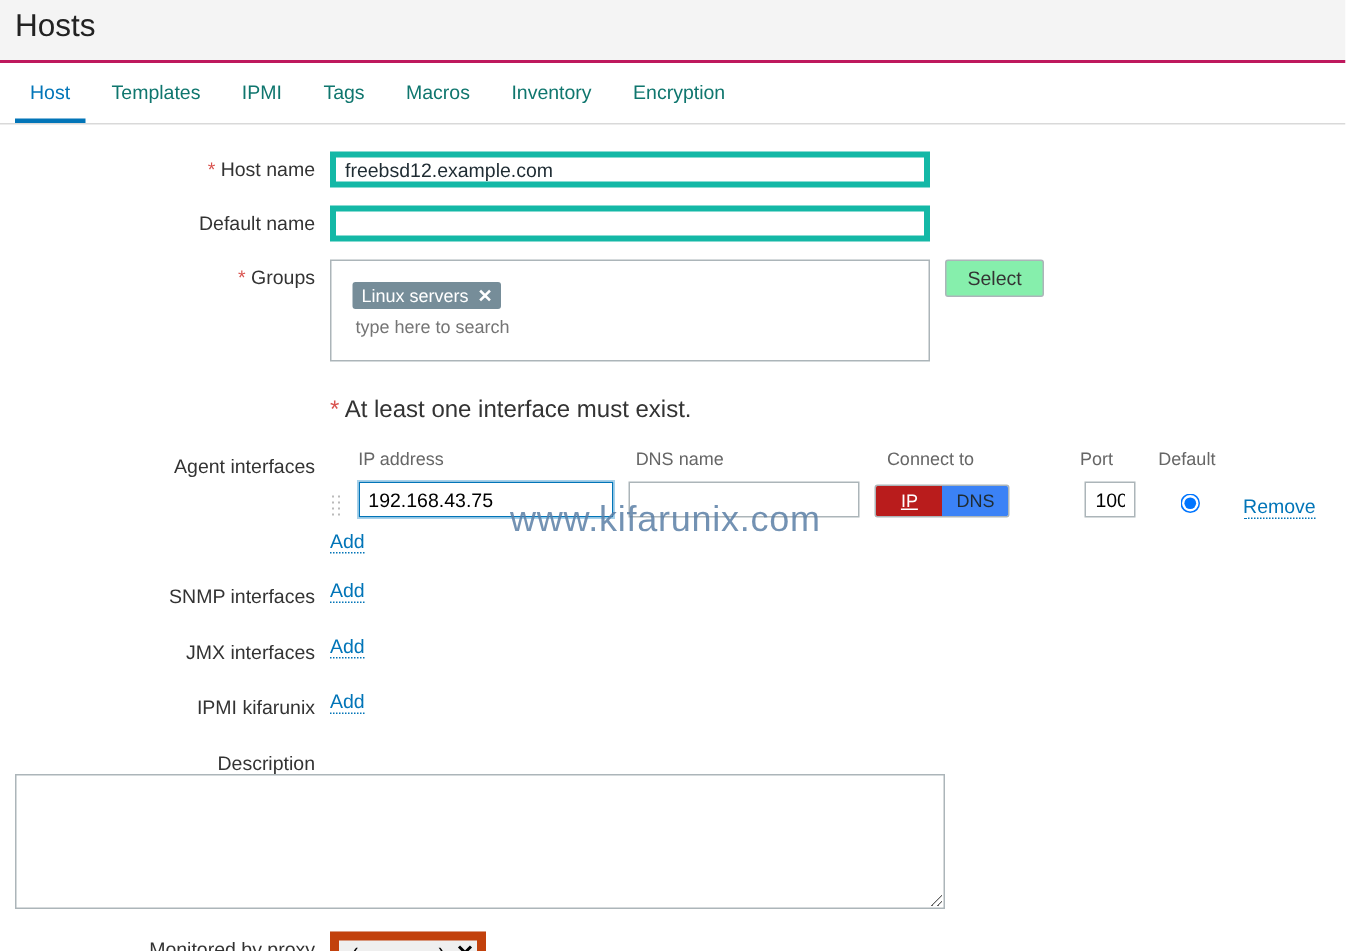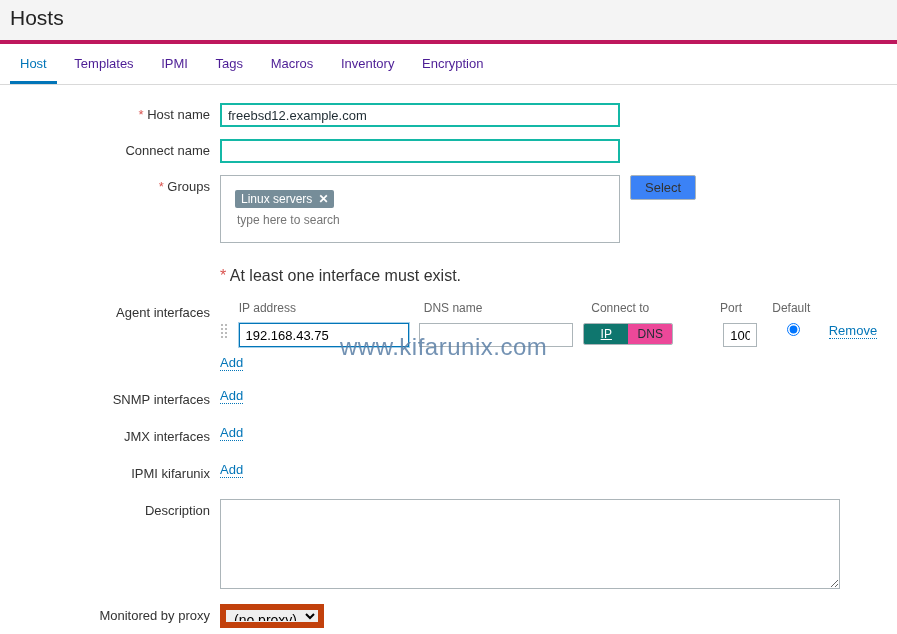--- a/index.html
+++ b/index.html
@@ -1,54 +1,54 @@
 <!DOCTYPE html>
 <html><head>
 <meta charset="utf-8">
 <style>
 * { box-sizing: border-box; margin: 0; padding: 0; }
 body { font-family: Arial, Helvetica, sans-serif; font-size: 13px; color: #1f2c33; background: #fff; }
-.header-bar { background: #f4f4f4; border-bottom: 4px solid #be185d; padding: 6px 10px 10px; }
+.header-bar { background: #f4f4f4; border-bottom: 2px solid #be185d; padding: 6px 10px 10px; }
 .page-title { font-size: 21px; font-weight: 400; color: #222; }
 .tabs { border-bottom: 1px solid #d9d9d9; padding: 0 10px; background:#fff; }
-.tab { display: inline-block; padding: 12px 10px 10px; font-size: 13px; color: #4c1d95; cursor: pointer; border-bottom: 3px solid transparent; margin-right: 4px; }
+.tab { display: inline-block; padding: 12px 10px 10px; font-size: 13px; color: #0f766e; cursor: pointer; border-bottom: 3px solid transparent; margin-right: 4px; }
 .tab.active { color: #0275b8; border-bottom-color: #0275b8; font-weight: 500; }
 .form-area { padding: 18px 10px 24px; }
 .row { display: flex; align-items: flex-start; margin-bottom: 12px; }
 .label-col { width: 210px; text-align: right; padding-right: 10px; padding-top: 4px; color: #333; font-size: 13px; }
 .req::before { content: "* "; color: #d9534f; }
 .field-col { flex: 1; max-width: 660px; }
 input[type=text], .text-input {
-  width: 400px; height: 24px; padding: 2px 6px; border: 2px solid #14b8a6;
+  width: 400px; height: 24px; padding: 2px 6px; border: 4px solid #14b8a6;
   font-size: 13px; color: #1f2c33; background: #fff;
 }
 .groups-box { width: 400px; min-height: 44px; border: 1px solid #acb5b9; padding: 12px; display:inline-block; vertical-align:top; }
 .tag-chip { display: inline-flex; align-items:center; background: #768d99; color: #fff; padding: 2px 6px; font-size: 12px; border-radius: 2px; margin: 2px; }
 .tag-x { margin-left: 6px; font-weight:bold; cursor:pointer; }
 .type-search { border:none; outline:none; font-size:12px; color:#888; padding:3px 4px; width: 250px; }
-.btn { display:inline-block; border: 1px solid #acb5b9; background:#3b82f6; color:#333; padding: 4px 14px; font-size:13px; cursor:pointer; border-radius:2px; }
+.btn { display:inline-block; border: 1px solid #acb5b9; background:#86efac; color:#333; padding: 4px 14px; font-size:13px; cursor:pointer; border-radius:2px; }
 .btn-primary { background:#0275b8; border-color:#0275b8; color:#fff; }
 .hint { font-size: 16px; color:#333; margin-top:24px; }
 .hint .req-star { color:#d9534f; }
 .iface-table { width: 100%; }
 .iface-head { display:flex; gap:10px; padding-bottom:4px; color:#666; font-size:12px; }
-.iface-row { display:flex; gap:10px; align-items:flex-start; margin-top:4px; }
+.iface-row { display:flex; gap:10px; align-items:flex-end; margin-top:4px; }
 .col-handle { width:10px; display:flex; align-items:center; }
 .drag-dots { width:8px; height:16px; background-image: radial-gradient(#bbb 1px, transparent 1px); background-size: 4px 4px; }
 .col-ip { width:200px; }
 .col-dns { width:180px; }
 .col-connect { width:90px; }
 .col-port { width:80px;padding-left:40px; }
 .col-default { width:60px; text-align:center; }
 .col-action { width:60px; }
 .iface-input { width:100%; height:24px; padding:2px 6px; border:1px solid #acb5b9; font-size:13px; }
 .iface-input.hl { border-color:#0275b8; outline:1px solid #a7d1ea; }
 .seg { display:flex; border:1px solid #acb5b9; border-radius:2px; overflow:hidden; width:90px; }
-.seg-btn { flex:1; text-align:center; padding:3px 0; font-size:12px; cursor:pointer; background:#ec4899; }
-.seg-btn.active { background:#0f766e; color:#fff;text-decoration:underline; }
+.seg-btn { flex:1; text-align:center; padding:3px 0; font-size:12px; cursor:pointer; background:#3b82f6; }
+.seg-btn.active { background:#b91c1c; color:#fff;text-decoration:underline; }
 .link { color:#0275b8; text-decoration:none; cursor:pointer; font-size:13px; border-bottom:1px dotted #0275b8; }
 .add-row { margin-top:8px; }
 textarea.desc { width: 620px; height: 90px; border:1px solid #acb5b9; padding:4px; font-family:inherit; font-size:13px; resize:both; }
 select.proxy { height:24px; border:6px solid #c2410c; font-size:14px; padding:1px 4px; }
 .btn-row { margin-left: 220px; margin-top: 14px; }
 .btn-row .btn { margin-right: 10px; }
 .watermark { position:absolute; left:340px; top:333px; font-family: Liberation Sans, sans-serif; font-size:24px; color:#5b7fa6; opacity:0.85; pointer-events:none; letter-spacing:0.5px; }
 .field-with-btn { display:flex; align-items:flex-start; gap:10px; }
 </style>
 </head>
@@ -71,21 +71,21 @@
 <div class="form-area">
 
   <div class="row">
     <div class="label-col req">Host name</div>
     <div class="field-col">
       <input type="text" class="text-input" value="freebsd12.example.com" style="">
     </div>
   </div>
 
   <div class="row">
-    <div class="label-col">Connect name</div>
+    <div class="label-col">Default name</div>
     <div class="field-col">
       <input type="text" class="text-input" value="" style="">
     </div>
   </div>
 
   <div class="row">
     <div class="label-col req">Groups</div>
     <div class="field-col">
       <div class="field-with-btn">
         <div class="groups-box">
@@ -143,21 +143,21 @@
   <div class="row" style="margin-top:18px;">
     <div class="label-col">JMX interfaces</div>
     <div class="field-col"><a class="link">Add</a></div>
   </div>
 
   <div class="row" style="margin-top:18px;">
     <div class="label-col">IPMI kifarunix</div>
     <div class="field-col"><a class="link">Add</a></div>
   </div>
 
-  <div class="row" style="margin-top:18px;">
+  <div class="row" style="margin-top:18px;flex-direction:column;">
     <div class="label-col">Description</div>
     <div class="field-col"><textarea class="desc" style=""></textarea></div>
   </div>
 
   <div class="row">
     <div class="label-col">Monitored by proxy</div>
     <div class="field-col">
       <select class="proxy">
         <option>(no proxy)</option>
       </select>

